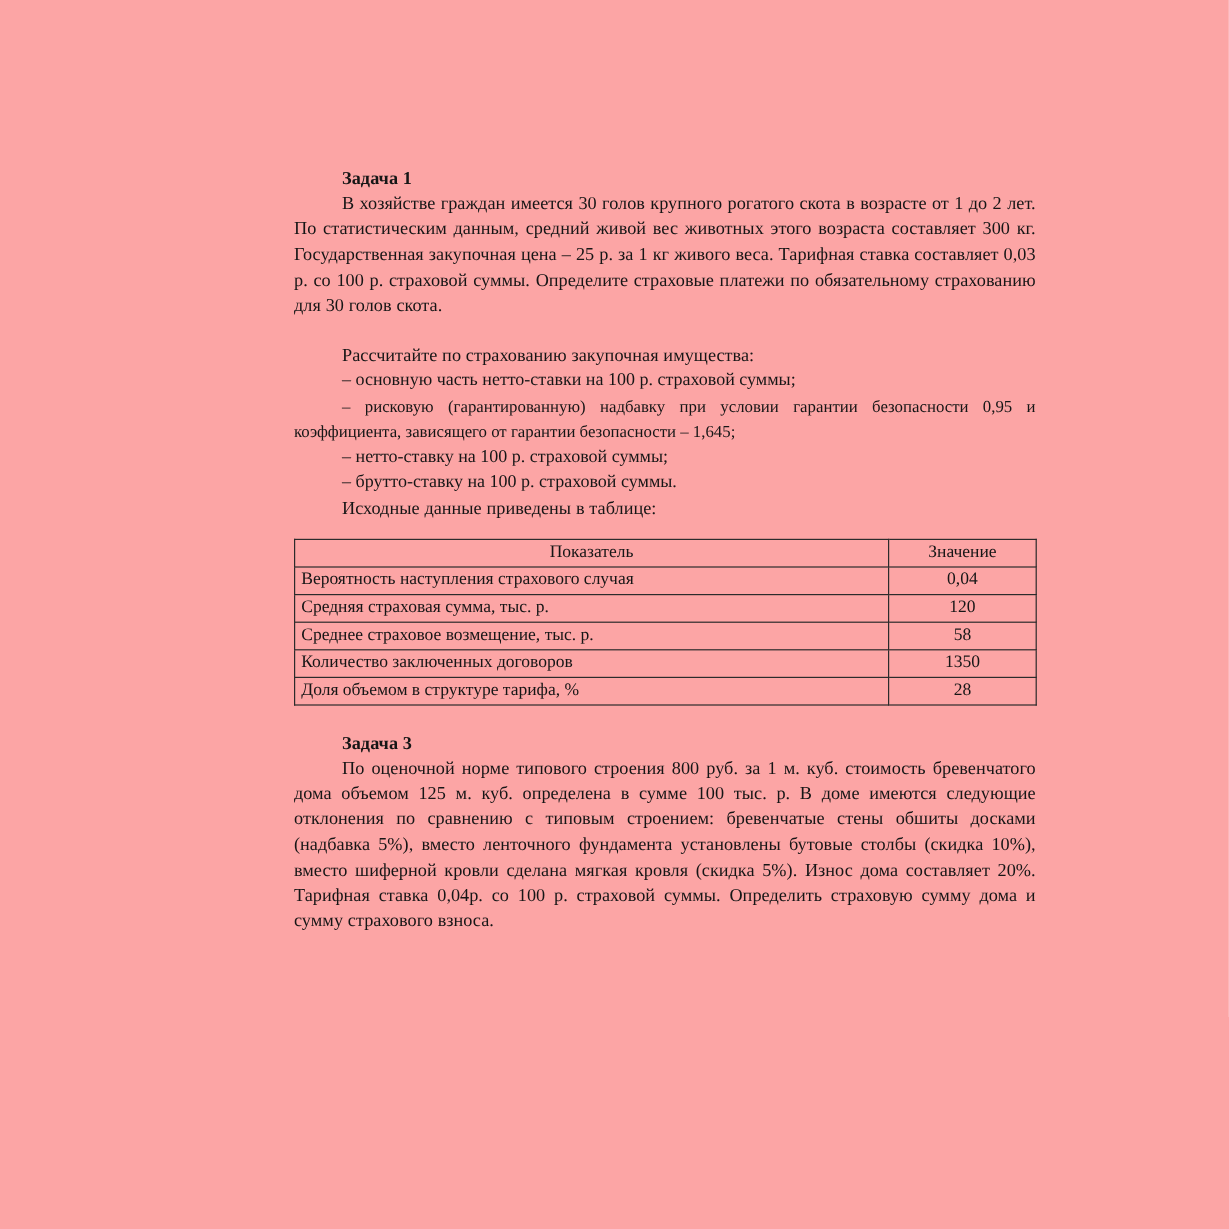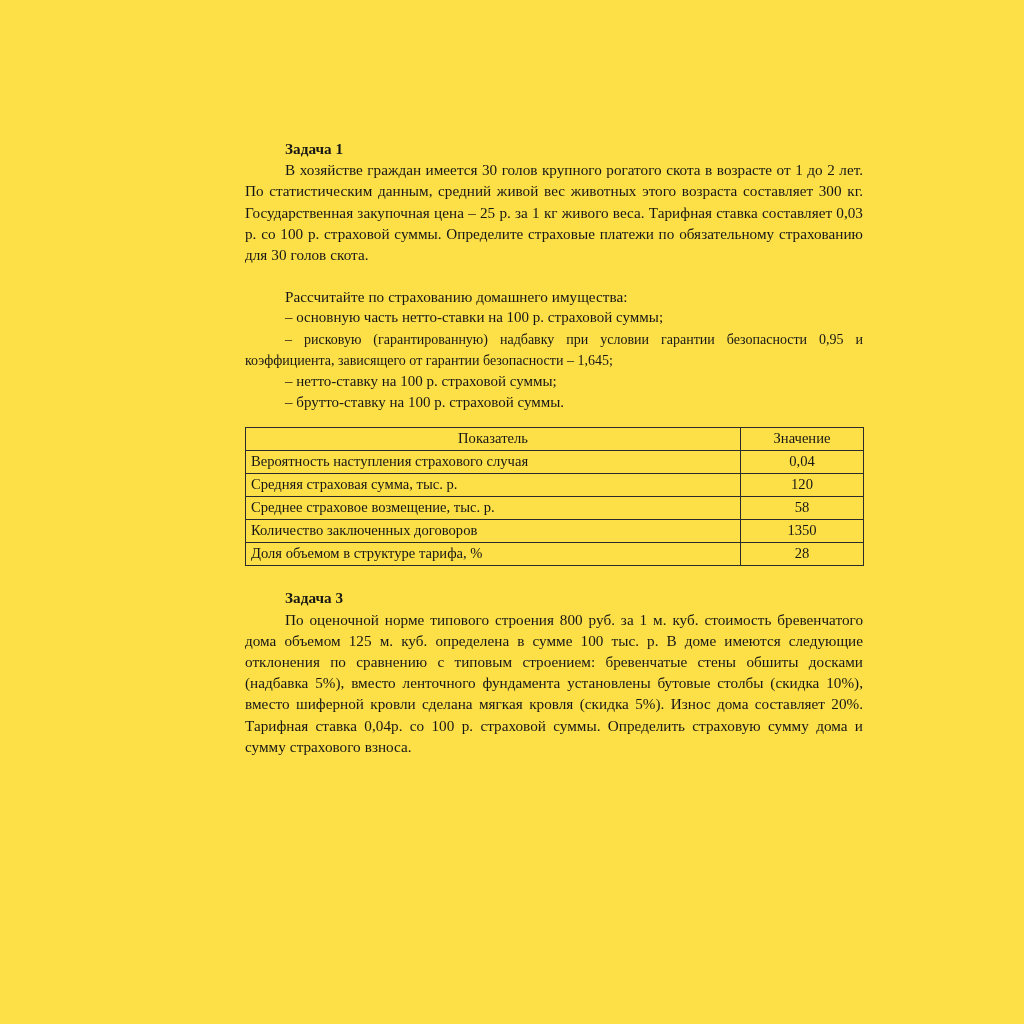--- a/index.html
+++ b/index.html
@@ -13,21 +13,21 @@
     overflow: hidden;
     font-family: "Liberation Serif", "DejaVu Serif", serif;
     color: #161616;
     -webkit-font-smoothing: none;
   }
 
   .page {
     position: relative;
     width: 1024px;
     height: 1024px;
-    background: #fde047;
+    background: #fca5a5;
   }
 
   
   .content {
     position: absolute;
     left: 245px;
     top: 138px;
     width: 618px;
   }
 
@@ -116,27 +116,28 @@
   <div class="content">
 
     <section>
       <p class="task-heading">Задача 1</p>
       <p class="para">В хозяйстве граждан имеется 30 голов крупного рогатого скота в возрасте от 1 до 2 лет. По статистическим данным, средний живой вес животных этого возраста составляет 300 кг. Государственная закупочная цена – 25 р. за 1 кг живого веса. Тарифная ставка составляет 0,03 р. со 100 р. страховой суммы. Определите страховые платежи по обязательному страхованию для 30 голов скота.</p>
     </section>
 
     <div class="gap-between-tasks"></div>
 
     <section>
-      <p class="para no-justify">Рассчитайте по страхованию домашнего имущества:</p>
+      <p class="para no-justify">Рассчитайте по страхованию закупочная имущества:</p>
 
       <p class="list-line">– основную часть нетто-ставки на 100 р. страховой суммы;</p>
       <p class="list-line-wrap">– рисковую (гарантированную) надбавку при условии гарантии безопасности 0,95 и коэффициента, зависящего от гарантии безопасности – 1,645;</p>
       <p class="list-line">– нетто-ставку на 100 р. страховой суммы;</p>
       <p class="list-line">– брутто-ставку на 100 р. страховой суммы.</p>
 
+      <p class="para no-justify">Исходные данные приведены в таблице:</p>
 
       <div class="data-table-wrap">
         <table class="data-table">
           <colgroup>
             <col class="c-name">
             <col class="c-val">
           </colgroup>
           <tbody>
             <tr>
               <td class="th-center">Показатель</td>

